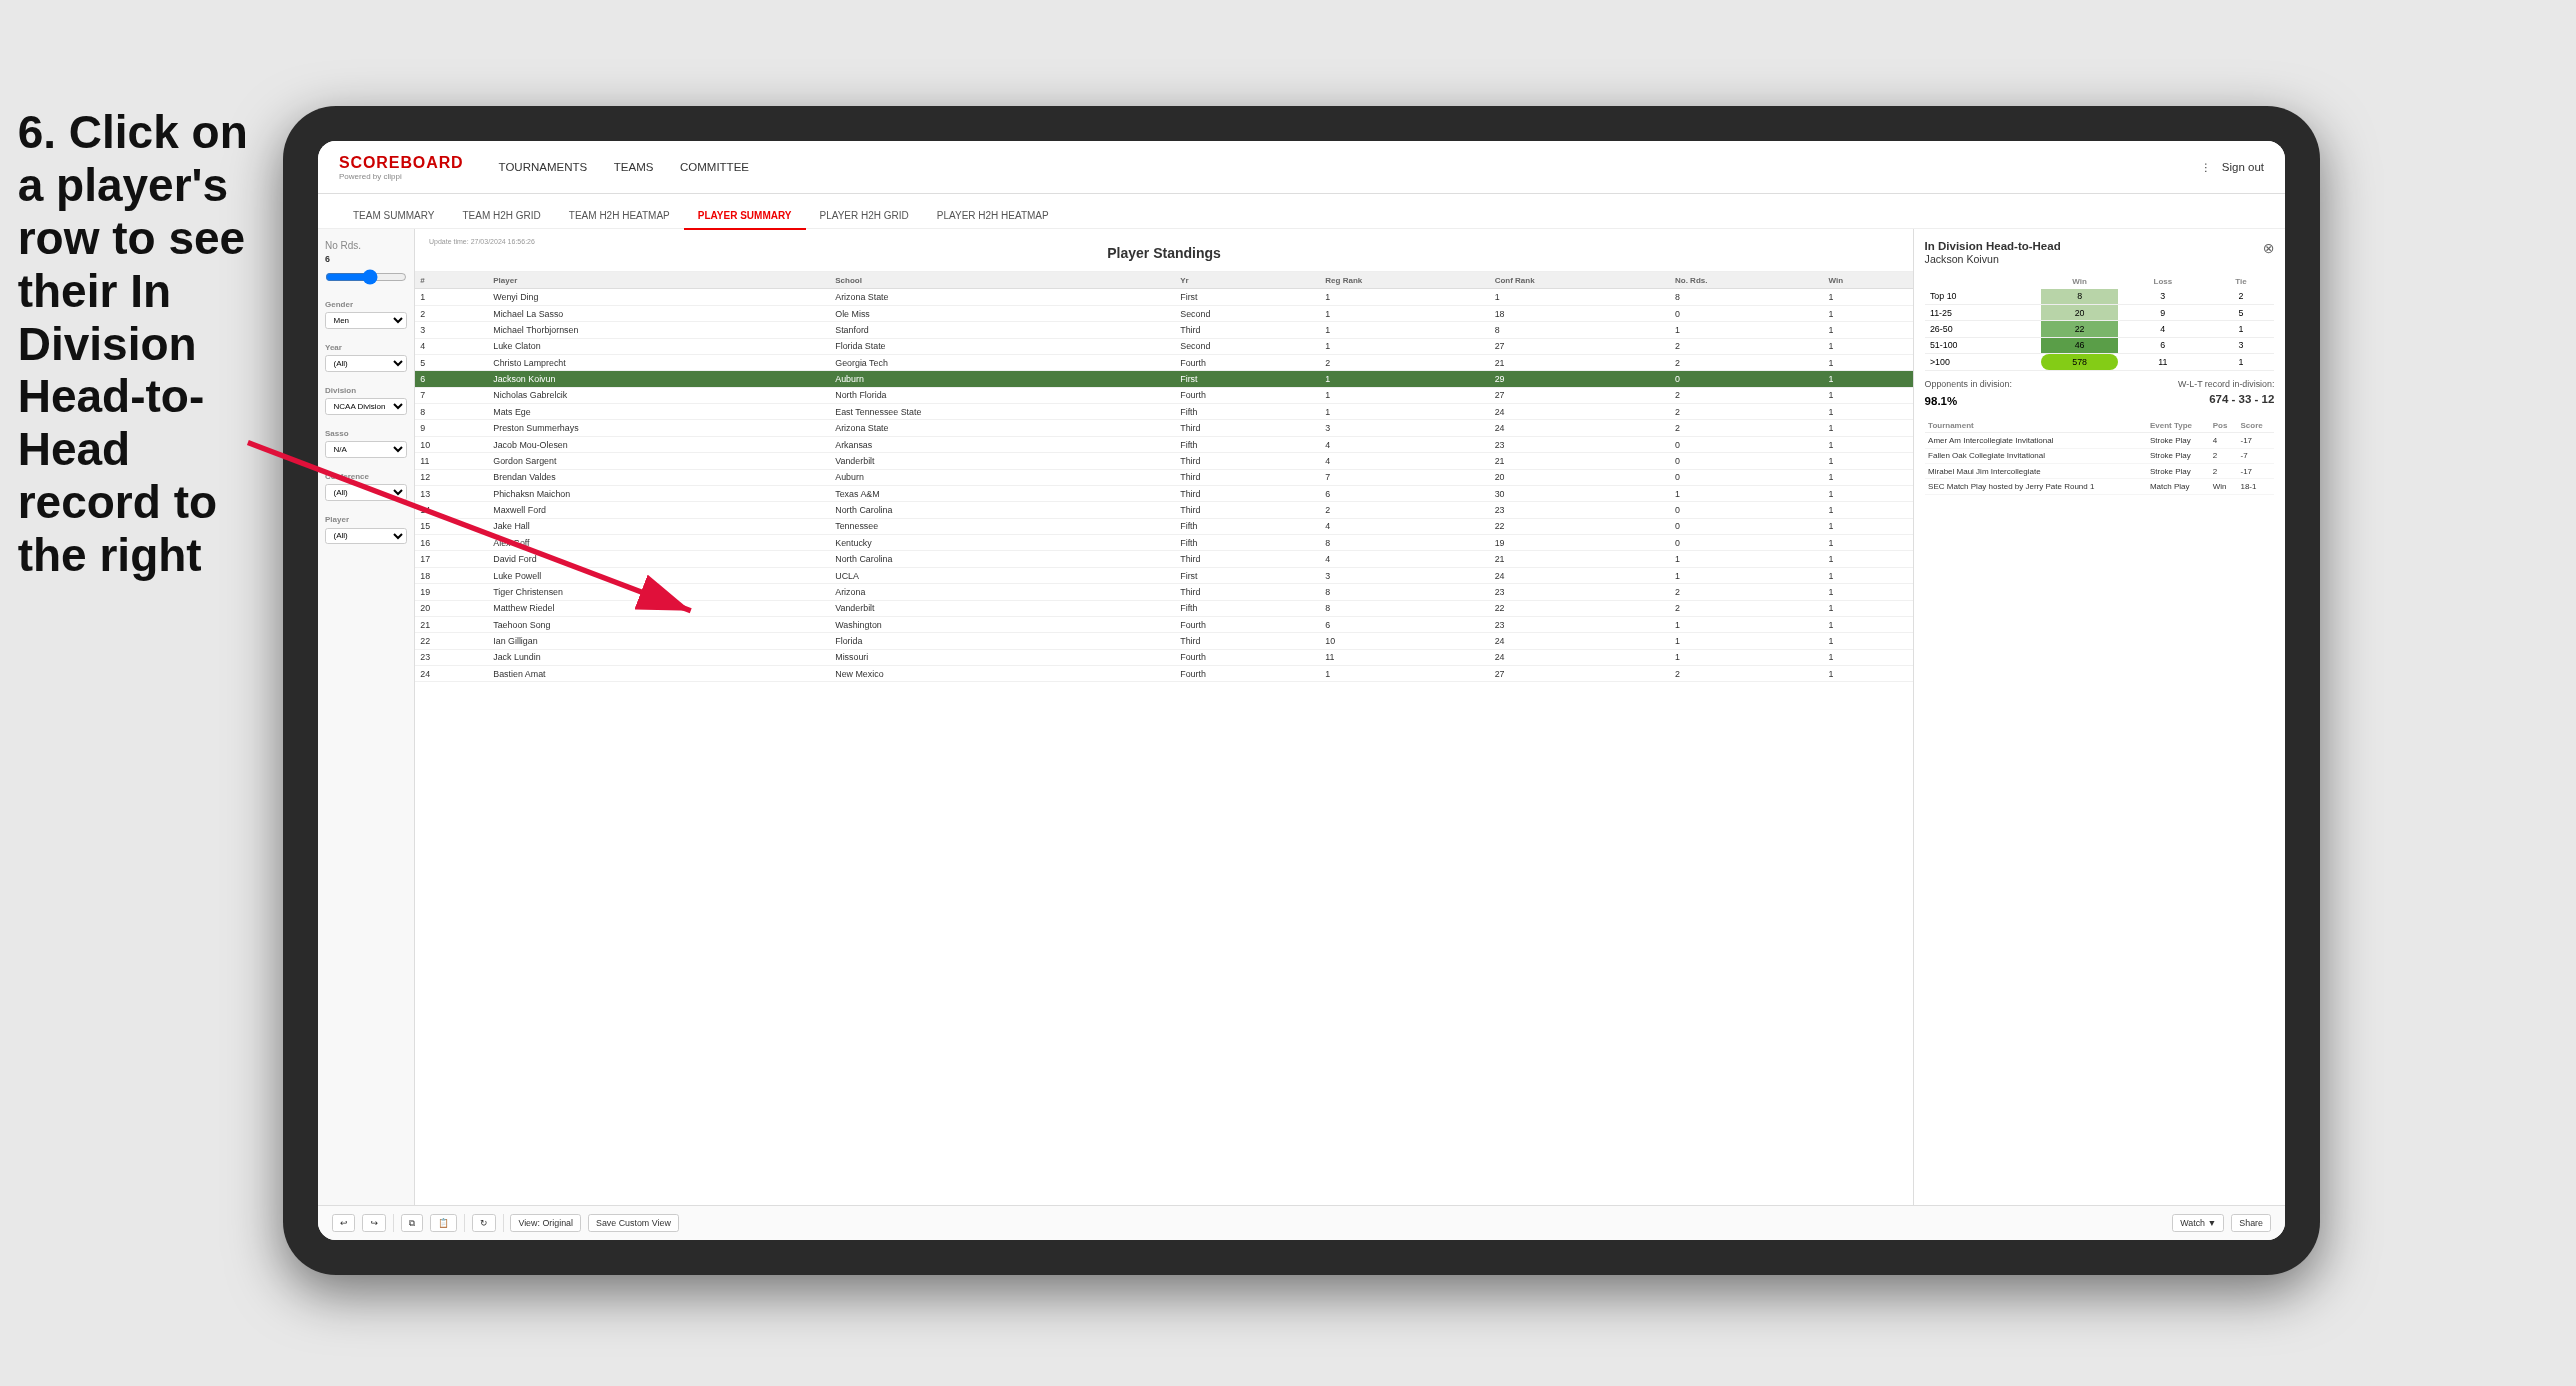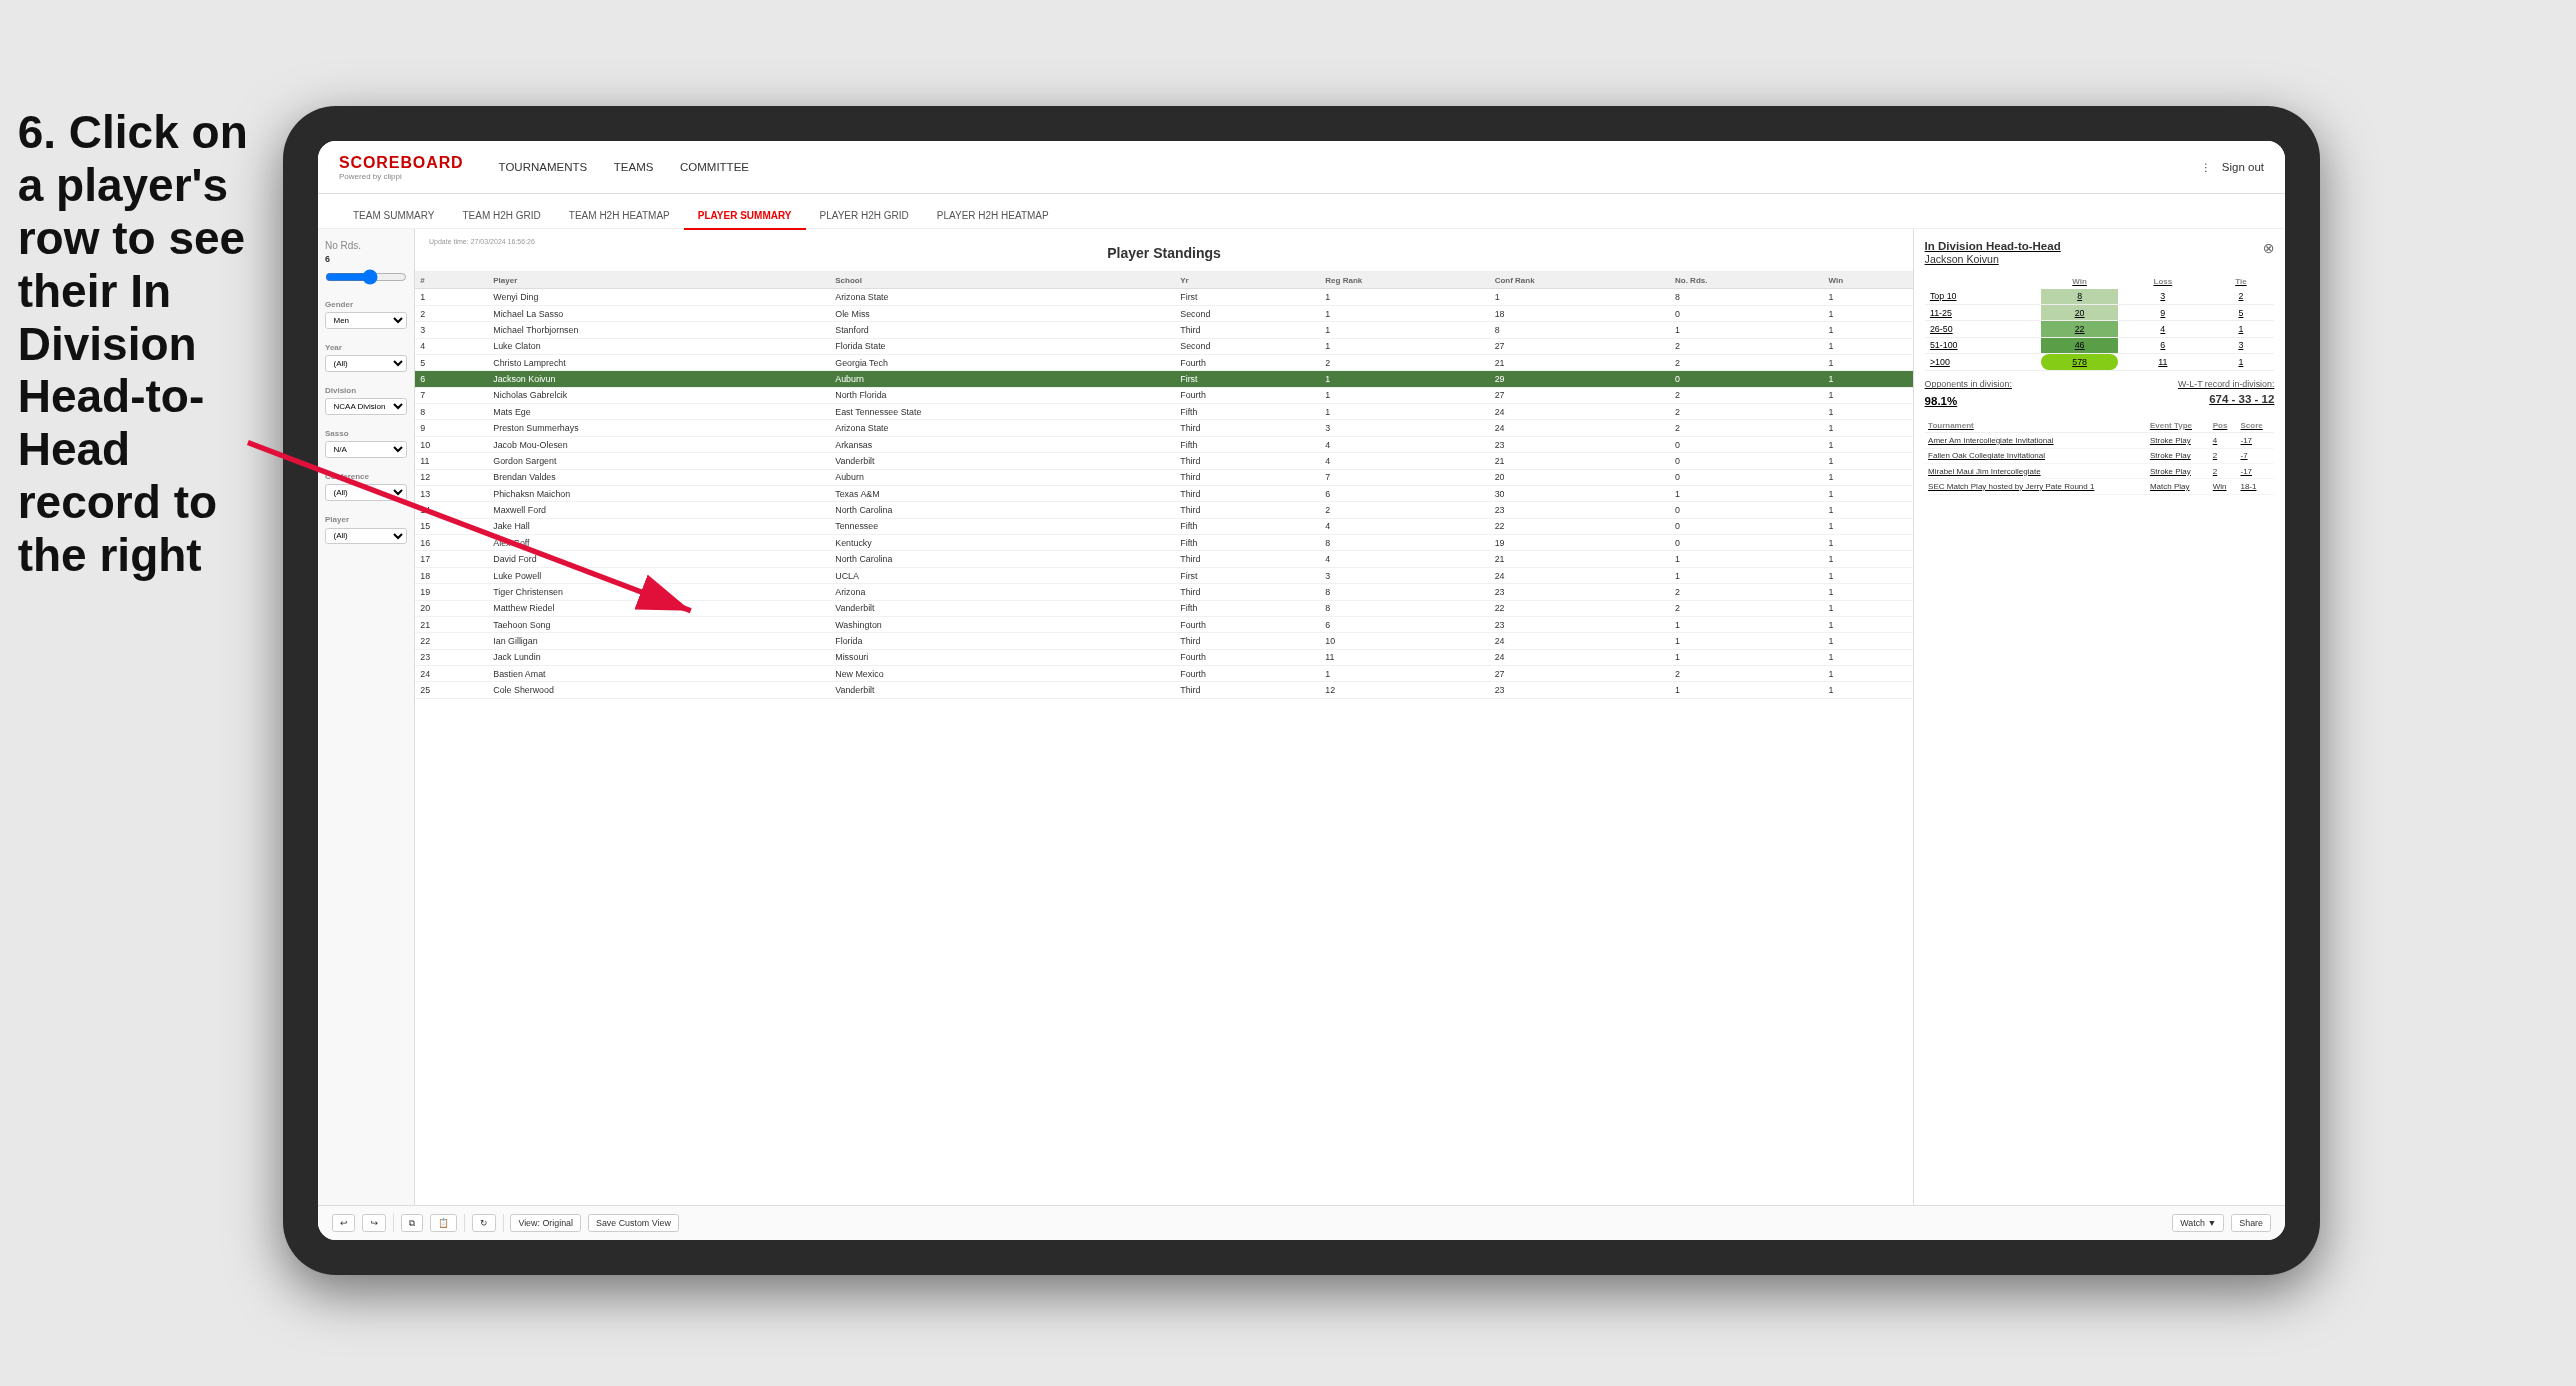--- a/index.html
+++ b/index.html
@@ -243,21 +243,20 @@
       color: #fff !important;
     }
 
     
     .right-panel {
       width: 372px;
       border-left: 0.9px solid #ddd;
       padding: 10.6px;
       font-size: 9.7px;
       overflow-y: auto;
-      text-decoration: underline;
     }
 
     .h2h-title {
       font-size: 11.5px;
       font-weight: bold;
       color: #333;
       margin-bottom: 1.8px;
     }
 
     .h2h-player {
@@ -725,30 +724,20 @@
                 <tr>
     <td>24</td>
     <td>Bastien Amat</td>
     <td>New Mexico</td>
     <td>Fourth</td>
     <td>1</td>
     <td>27</td>
     <td>2</td>
     <td>1</td>
   </tr>
-                <tr>
-    <td>25</td>
-    <td>Cole Sherwood</td>
-    <td>Vanderbilt</td>
-    <td>Third</td>
-    <td>12</td>
-    <td>23</td>
-    <td>1</td>
-    <td>1</td>
-  </tr>
               </tbody>
           </table>
         </div>
       </div>
 
       <div class="right-panel">
         <div style="display:flex; justify-content:space-between; align-items:flex-start;">
           <div>
             <div class="h2h-title">In Division Head-to-Head</div>
             <div class="h2h-player">Jackson Koivun</div>

